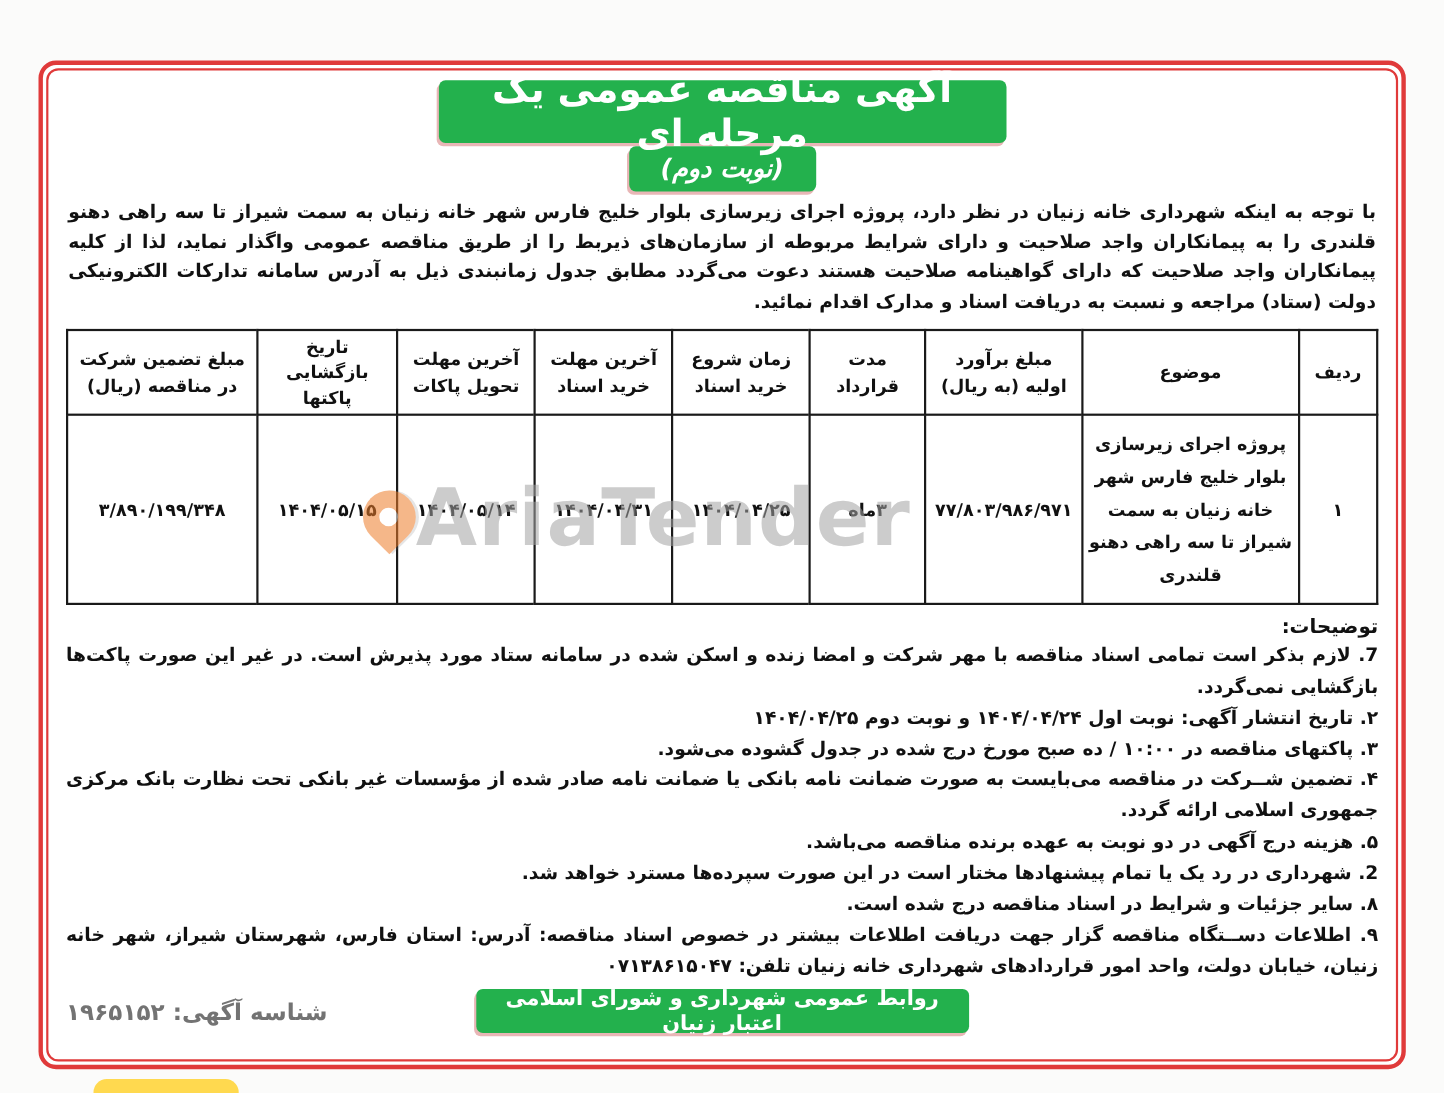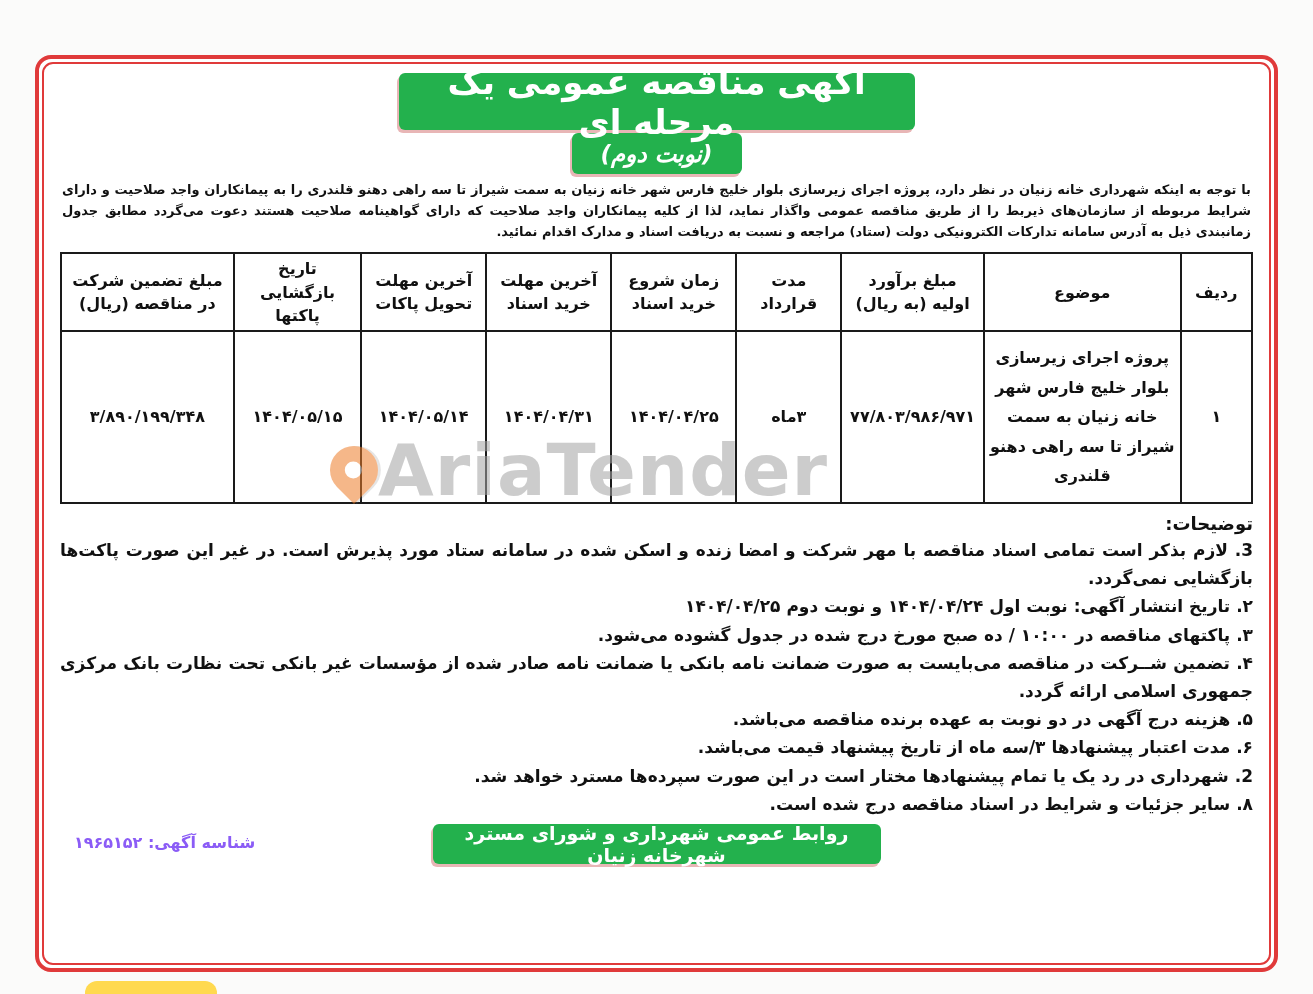--- a/index.html
+++ b/index.html
@@ -34,21 +34,21 @@
     font-weight: bold;
     display: flex; align-items: center; justify-content: center;
     border-radius: 6px;
     box-shadow: -2px 3px 0 rgba(190, 45, 45, 0.35);
     text-align: center;
   }
   .banner-main { width: 516px; height: 57px; margin: 3px auto 3px; font-size: 34px; }
   .banner-sub  { width: 170px; height: 41px; margin: 2px auto 6px; font-size: 23px; font-style: italic; }
 
   .intro {
-    font-size: 13px; font-weight: bold;
+    font-size: 17px; font-weight: bold;
     line-height: 1.6;
     text-align: justify; text-align-last: right;
     margin: 6px 2px 10px;
   }
 
   table.tender {
     width: 100%; border-collapse: collapse;
     border: 2px solid #1a1a1a;
     table-layout: fixed;
   }
@@ -65,22 +65,22 @@
   .notes { margin-top: 9px; }
   .notes-heading { font-size: 18px; font-weight: bold; margin-bottom: 2px; }
   .note {
     font-size: 17px; font-weight: bold;
     line-height: 1.66;
     text-align: justify; text-align-last: right;
   }
 
   .bottom-row { position: relative; height: 46px; margin-top: 6px; }
   .ad-id {
-    position: absolute; left: 14px; top: 9px;
-    color: #8b5cf6; font-size: 16px; font-weight: bold;
+    position: absolute; left: 0; top: 9px;
+    color: #737373; font-size: 21px; font-weight: bold;
   }
   .footer-banner {
     width: 448px; height: 40px; margin: 2px auto 0;
     font-size: 19px;
   }
 
   .watermark {
     position: absolute; left: 330px; top: 428px;
     display: flex; align-items: center; 
     direction: ltr;
@@ -166,34 +166,34 @@
             <td>۱۴۰۴/۰۴/۳۱</td>
             <td>۱۴۰۴/۰۵/۱۴</td>
             <td>۱۴۰۴/۰۵/۱۵</td>
             <td>۳/۸۹۰/۱۹۹/۳۴۸</td>
           </tr>
         </tbody>
       </table>
 
       <div class="notes">
         <div class="notes-heading">توضیحات:</div>
-        <div class="note">3. لازم بذکر است تمامی اسناد مناقصه با مهر شرکت و امضا زنده و اسکن شده در سامانه ستاد مورد پذیرش است. در غیر این صورت پاکت‌ها بازگشایی نمی‌گردد.</div>
+        <div class="note">7. لازم بذکر است تمامی اسناد مناقصه با مهر شرکت و امضا زنده و اسکن شده در سامانه ستاد مورد پذیرش است. در غیر این صورت پاکت‌ها بازگشایی نمی‌گردد.</div>
         <div class="note">۲. تاریخ انتشار آگهی: نوبت اول ۱۴۰۴/۰۴/۲۴ و نوبت دوم ۱۴۰۴/۰۴/۲۵</div>
         <div class="note">۳. پاکتهای مناقصه در ۱۰:۰۰ / ده صبح مورخ درج شده در جدول گشوده می‌شود.</div>
         <div class="note">۴. تضمین شــرکت در مناقصه می‌بایست به صورت ضمانت نامه بانکی یا ضمانت نامه صادر شده از مؤسسات غیر بانکی تحت نظارت بانک مرکزی جمهوری اسلامی ارائه گردد.</div>
         <div class="note">۵. هزینه درج آگهی در دو نوبت به عهده برنده مناقصه می‌باشد.</div>
-        <div class="note">۶. مدت اعتبار پیشنهادها ۳/سه ماه از تاریخ پیشنهاد قیمت می‌باشد.</div>
         <div class="note">2. شهرداری در رد یک یا تمام پیشنهادها مختار است در این صورت سپرده‌ها مسترد خواهد شد.</div>
         <div class="note">۸. سایر جزئیات و شرایط در اسناد مناقصه درج شده است.</div>
+        <div class="note">۹. اطلاعات دســتگاه مناقصه گزار جهت دریافت اطلاعات بیشتر در خصوص اسناد مناقصه: آدرس: استان فارس، شهرستان شیراز، شهر خانه زنیان، خیابان دولت، واحد امور قراردادهای شهرداری خانه زنیان تلفن: ۰۷۱۳۸۶۱۵۰۴۷</div>
       </div>
 
       <div class="bottom-row">
         <span class="ad-id">شناسه آگهی: ۱۹۶۵۱۵۲</span>
         <div class="banner footer-banner">
-          <span>روابط عمومی شهرداری و شورای مسترد شهرخانه زنیان</span>
+          <span>روابط عمومی شهرداری و شورای اسلامی اعتبار زنیان</span>
         </div>
       </div>
 
     </div>
   </div>
 
   <div class="watermark">
     <span class="pin-icon"></span>
     <span class="watermark-text">AriaTender</span>
   </div>

